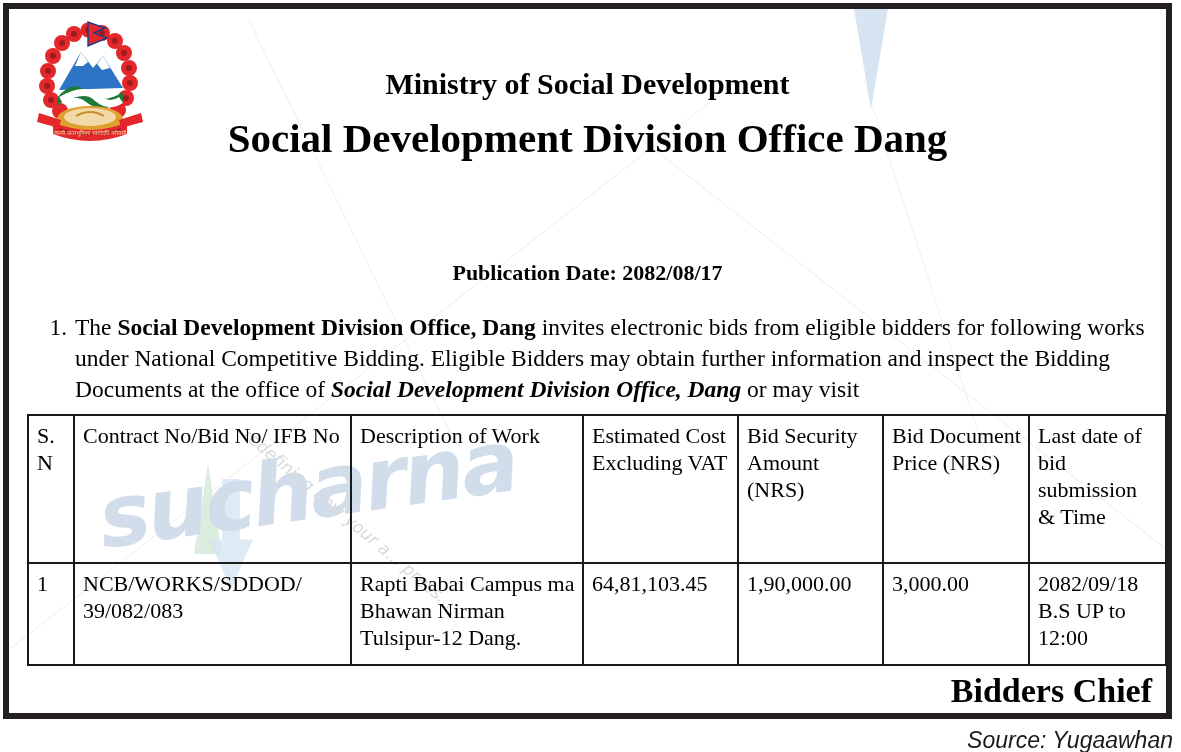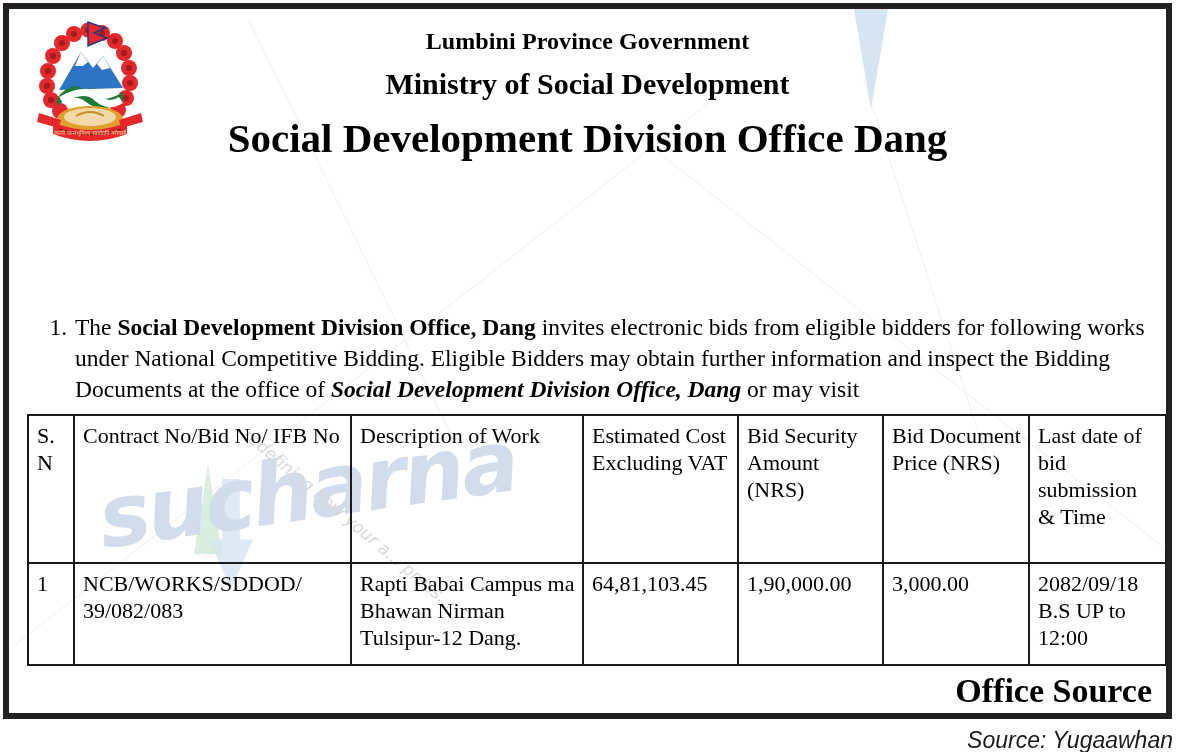--- a/index.html
+++ b/index.html
@@ -294,23 +294,23 @@
           <path d="M45 100 Q59 92 73 100" stroke="#c98b2a" stroke-width="2" fill="none"></path>
 
           <path d="M8 97 L30 104 L28 112 L6 106 Z" fill="#e3272b"></path>
           <path d="M110 97 L88 104 L90 112 L112 106 Z" fill="#e3272b"></path>
           <path d="M22 106 Q59 122 96 106 L96 118 Q59 132 22 118 Z" fill="#e3272b"></path>
           <path d="M28 113 Q59 124 90 113" stroke="#7d1417" stroke-width="1" fill="none"></path>
           <text x="59" y="119" font-size="5.5" fill="#f7d8a0" text-anchor="middle" font-family="DejaVu Sans, sans-serif">जननी जन्मभूमिश्च स्वर्गादपि गरीयसी</text>
         </svg>
       </div>
 
-      <div class="hdr-block" id="org-line">Lumbini Province Government</div>
       <div class="hdr-block" id="ministry-line">Ministry of Social Development</div>
       <div class="hdr-block" id="office-line">Social Development Division Office Dang</div>
+      <div class="hdr-block" id="pubdate-line">Publication Date: 2082/08/17</div>
 
       <div id="para">
         <span class="num">1.</span>
         <span class="ptext"><span>The </span><b>Social Development Division Office, Dang</b><span> invites electronic bids from eligible bidders for following works under National Competitive Bidding. Eligible Bidders may obtain further information and inspect the Bidding Documents at the office of </span><i>Social Development Division Office, Dang</i><span> or may visit</span></span>
       </div>
 
       <table id="bid-table">
         <colgroup>
           <col class="col-sn">
             <col class="col-cno">
@@ -335,19 +335,19 @@
             <td>NCB/WORKS/SDDOD/ 39/082/083</td>
             <td>Rapti Babai Campus ma Bhawan Nirman Tulsipur-12 Dang.</td>
             <td>64,81,103.45</td>
             <td>1,90,000.00</td>
             <td>3,000.00</td>
             <td>2082/09/18 B.S UP to 12:00</td>
           </tr>
         </tbody>
       </table>
 
-      <div id="office-chief">Office Source</div>
+      <div id="office-chief">Bidders Chief</div>
 
     </div>
   </div>
 
   <div id="source-credit">Source: Yugaawhan</div>
 </div>
 
 </body></html>

